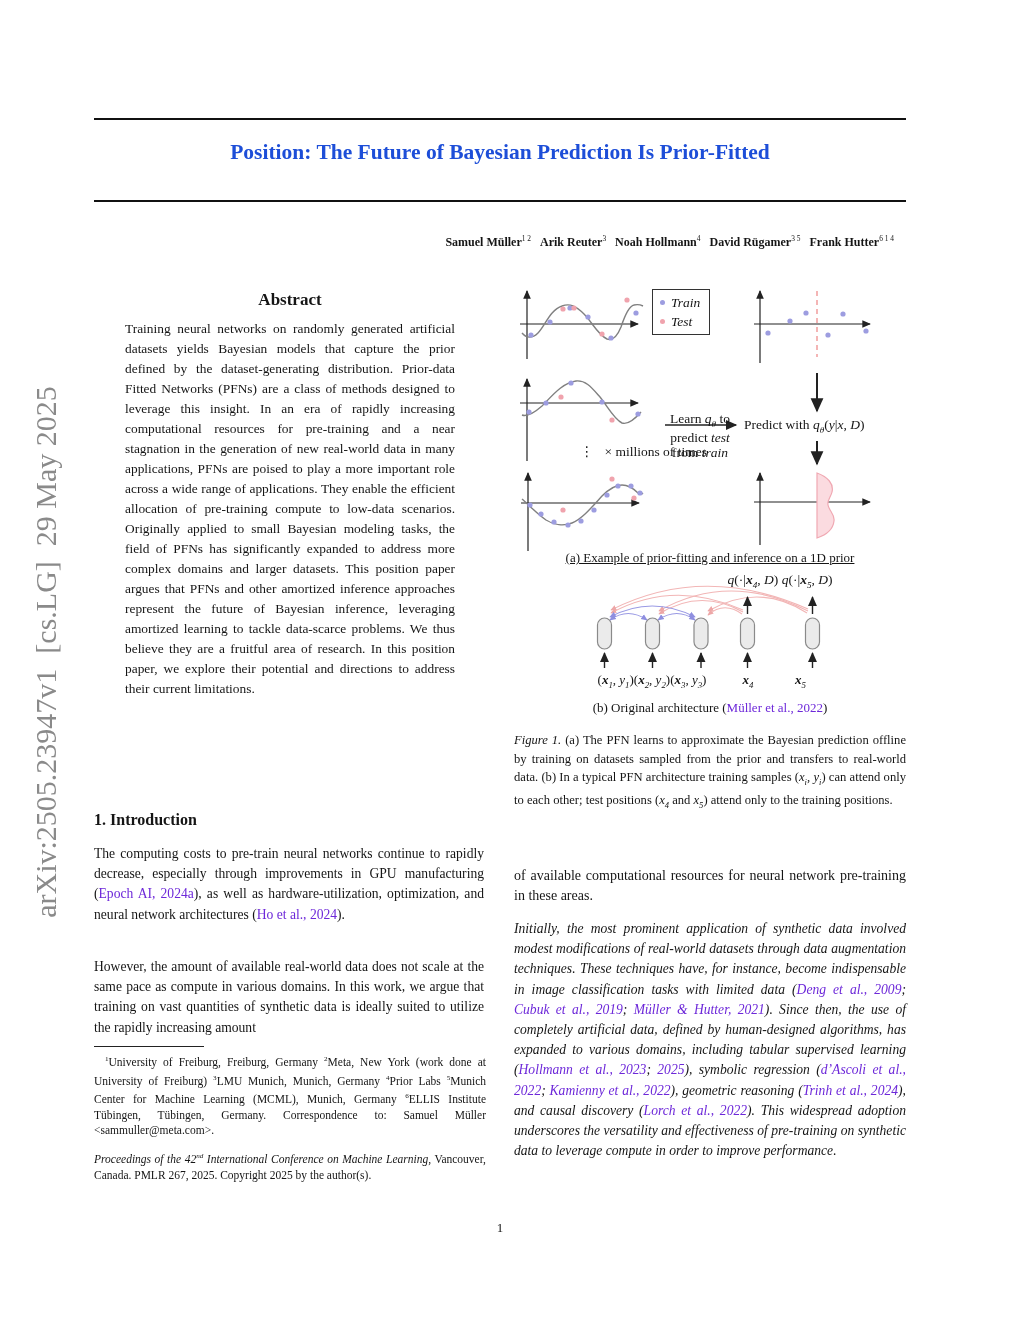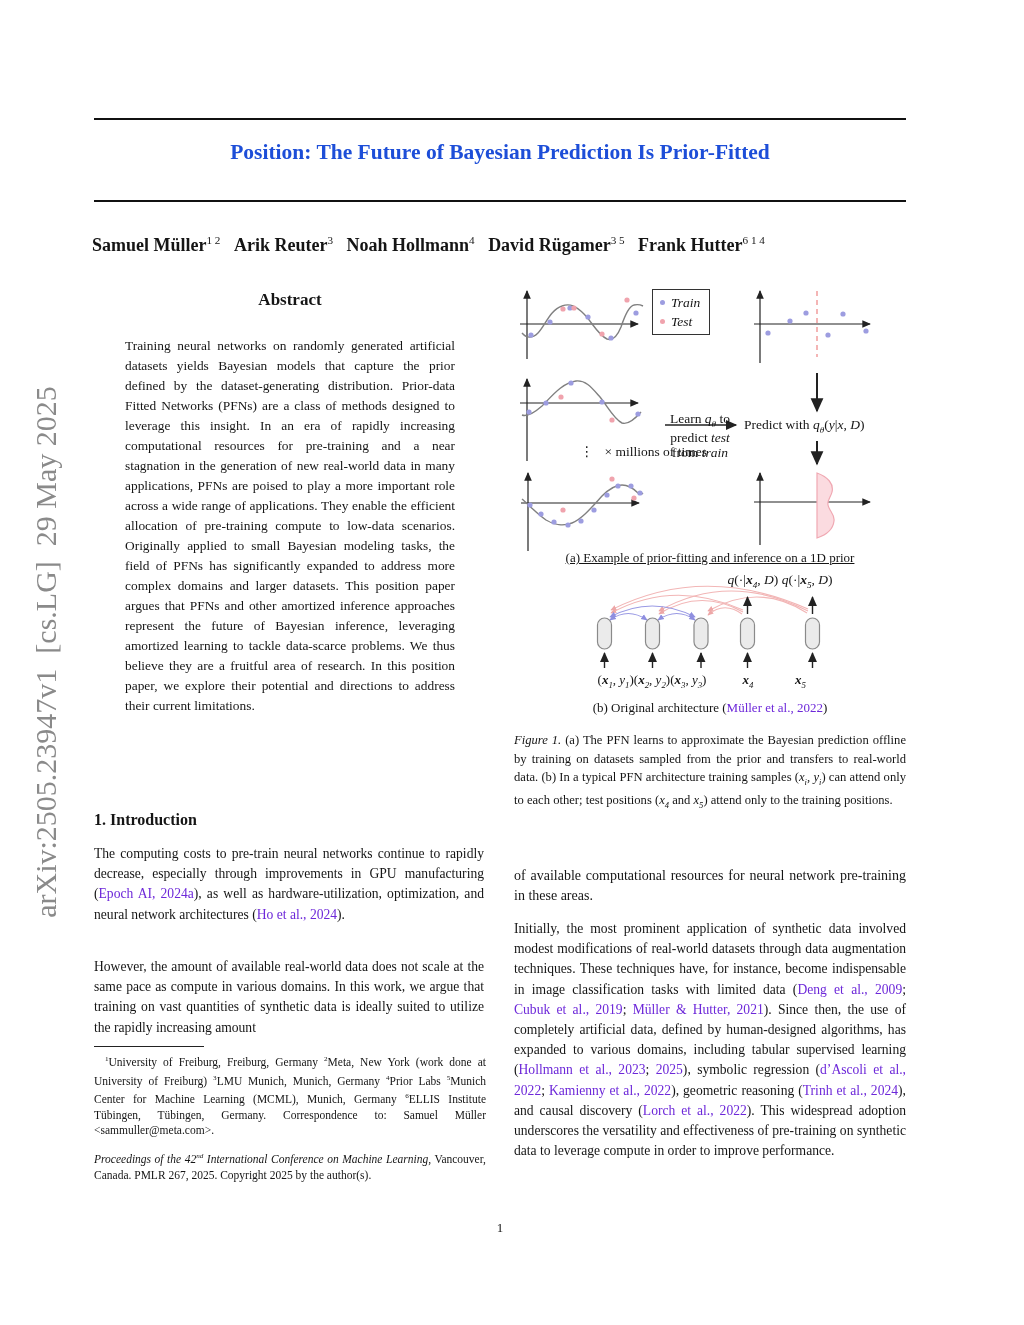--- a/index.html
+++ b/index.html
@@ -6,32 +6,32 @@
   body {
     width:1024px; height:1325px; position:relative; background:#ffffff;
     font-family:"Liberation Serif","DejaVu Serif",serif; color:#151515;
     overflow:hidden;
   }
   .rule { position:absolute; left:94px; width:812px; height:2px; background:#111; }
   .rule.top { top:118px; }
   .rule.mid { top:200px; }
   .title { position:absolute; left:94px; top:140px; width:812px; text-align:center;
            font-size:21.5px; font-weight:bold; color:#1d4ed8; }
-  .authors { position:absolute; left:92px; top:234px; width:812px; text-align:left;
-             font-size:18px; white-space:pre; }
+  .authors { position:absolute; left:82px; top:234px; width:812px; text-align:right;
+             font-size:12px; white-space:pre; }
   .authors .b { font-weight:bold; }
   .sup { vertical-align:super; font-size:0.62em; }
   .watermark { position:absolute; top:652px; left:46px; transform:translate(-50%,-50%) rotate(-90deg);
                white-space:pre; font-size:30px; color:#8a8a8a; }
 
   
   .abstract-head { position:absolute; left:125px; top:290px; width:330px; text-align:center;
                    font-size:17px; font-weight:bold; }
   .abstract-text { position:absolute; left:125px; top:319px; width:330px; text-align:justify;
-                   font-size:13.4px; line-height:20px;margin-top:17px; }
+                   font-size:13.4px; line-height:20px; }
   .intro-head { position:absolute; left:94px; top:811px; width:390px; font-size:16px; font-weight:bold; }
   .intro-p1 { position:absolute; left:94px; top:844px; width:390px; text-align:justify;
               font-size:13.6px; line-height:20.2px; }
   .intro-p2 { position:absolute; left:94px; top:957px; width:390px; text-align:justify;
               font-size:13.6px; line-height:20.2px; }
   .fn-rule { position:absolute; left:94px; top:1046px; width:110px; height:1.2px; background:#222; }
   .footnote1 { position:absolute; left:94px; top:1052px; width:392px; text-align:justify;
                font-size:11.5px; line-height:15.7px; text-indent:11px; }
   .footnote2 { position:absolute; left:94px; top:1149px; width:392px; text-align:justify;
                font-size:11.5px; line-height:15.7px; }
@@ -55,21 +55,21 @@
   .q-label { left:192px; top:289px; width:148px; text-align:center; }
   .train-labels { left:52px; top:389px; width:172px; text-align:center; font-size:13px; }
   .x4-label { left:216px; top:389px; width:36px; text-align:center; font-size:13px; }
   .x5-label { left:281px; top:389px; width:36px; font-size:13px; }
   .caption-b { left:0; top:417px; width:392px; text-align:center; font-size:13px; }
   .fig1-caption { position:absolute; left:514px; top:731px; width:392px; text-align:justify;
                   font-size:12.6px; line-height:18.5px; }
   .right-p1 { position:absolute; left:514px; top:866px; width:392px; text-align:justify;
               font-size:14px; line-height:20.2px; }
   .right-p2 { position:absolute; left:514px; top:919px; width:392px; text-align:justify;
-              font-size:13.6px; line-height:20.2px; }
+              font-size:13.6px; line-height:20.2px;font-style:italic; }
   .page-num { position:absolute; left:94px; top:1220px; width:812px; text-align:center; font-size:13px; }
 
   .cite { color:#6d28d9; }
   .it { font-style:italic; }
   .mi { font-style:italic; }
   .mbi { font-style:italic; font-weight:bold; }
   .msub { vertical-align:sub; font-size:0.68em; font-style:italic; }
 </style>
 </head>
 <body>

